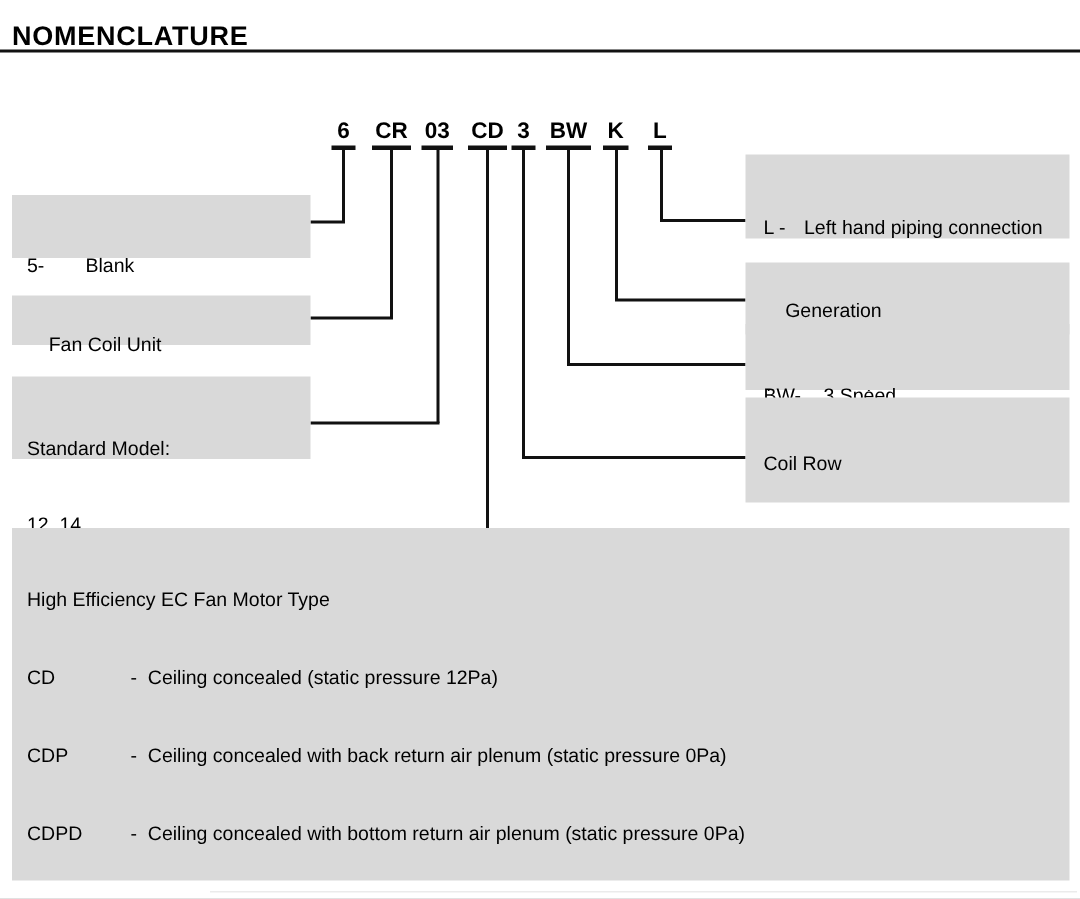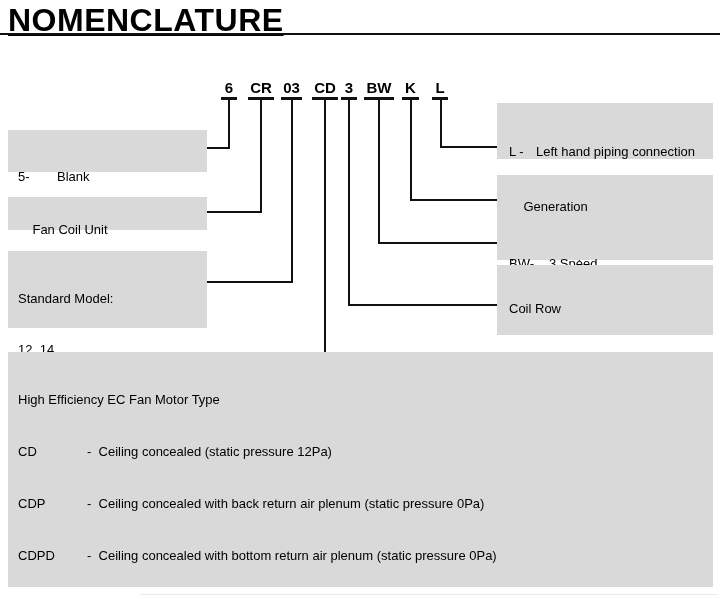--- a/index.html
+++ b/index.html
@@ -13,24 +13,23 @@
   .page{
     position:relative;
     width:720px;height:599px;
     background:var(--page_bg);
     font-family:"Liberation Sans","DejaVu Sans",sans-serif;
     color:var(--text_color);
     overflow:hidden;
     margin:0 auto;
   }
   .title{
-    position:absolute;left:8px;top:2px;
-    font-size:32px;font-weight:bold;letter-spacing:0.5px;
+    position:absolute;left:8px;top:14px;
+    font-size:18px;font-weight:bold;letter-spacing:0.5px;
     margin:0;
-    text-decoration:underline;
   }
   .title-rule{
     position:absolute;left:0;top:33px;width:720px;height:2px;
     background:var(--line_color);
   }
   
   .seg{
     position:absolute;top:79px;height:18px;
     font-size:15px;font-weight:bold;text-align:center;
     border-bottom:3px solid var(--line_color);
@@ -66,21 +65,21 @@
   
   .box{
     position:absolute;background:var(--box_bg);
     font-size:13px;line-height:17px;white-space:pre;
     box-sizing:border-box;
   }
   .box .row .c{display:inline-block;}
   .box-freq{left:8px;top:130px;width:199px;height:42px;padding:4px 0 0 10px;}
   .box-freq .c{width:39px;}
   .box-fcu{left:8px;top:197px;width:199px;height:33px;padding:7px 0 0 10px;}
-  .box-model{left:8px;top:251px;width:199px;height:77px;padding:5px 0 0 10px;}
+  .box-model{left:8px;top:251px;width:199px;height:55px;padding:5px 0 0 10px;}
   .box-pipe{left:497px;top:103px;width:216px;height:56px;padding:6px 0 0 12px;}
   .box-pipe .c{width:27px;}
   .box-gen{left:497px;top:175px;width:216px;height:48px;padding:6px 0 0 12px;}
   .box-speed{left:497px;top:216px;width:216px;height:44px;padding:5px 0 0 12px;}
   .box-speed .c{width:40px;}
   .box-coil{left:497px;top:265px;width:216px;height:70px;padding:3px 0 0 12px;line-height:16.5px;}
   .box-coil .c{width:19px;}
   .box-motor{left:8px;top:352px;width:705px;height:235px;padding:4px 0 0 10px;line-height:17.4px;}
   .box-motor .c{width:69px;}
   .bottom-hairline{

